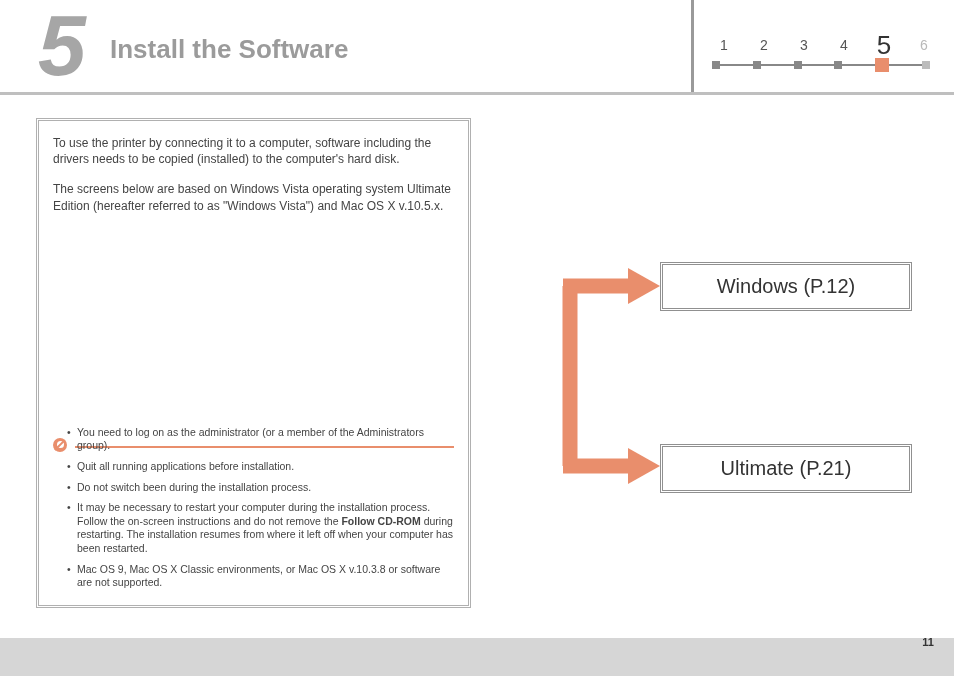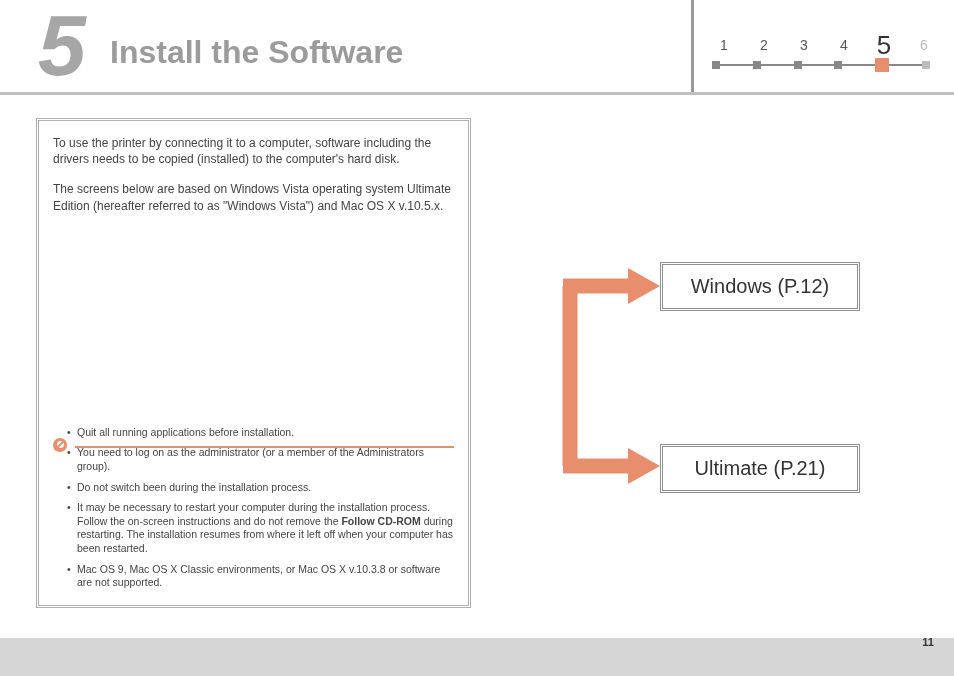--- a/index.html
+++ b/index.html
@@ -26,21 +26,21 @@
     font-size: 86px;
     font-weight: 700;
     font-style: italic;
     color: #a6a6a6;
     letter-spacing: -4px;
   }
   .title {
     position: absolute;
     left: 110px;
     top: 34px;
-    font-size: 32px;
+    font-size: 26px;
     font-weight: 700;
     color: #9b9b9b;
   }
   
   .steps-wrap {
     position: absolute;
     right: 0;
     top: 0;
     width: 260px;
     height: 92px;
@@ -227,21 +227,21 @@
     stroke: #e98e6c;
     fill: none;
     stroke-width: 15;
     stroke-linejoin: miter;
   }
   .arrow-head {
     fill: #e98e6c;
   }
   .branch-box {
     position: absolute;
-    width: 200px;
+    width: 252px;
     border: 3px double #909090;
     background: #fff;
     text-align: center;
     padding: 10px 6px;
     font-size: 20px;
     color: #333;
     box-sizing: border-box;
   }
   .branch-box.win { left: 150px; top: 6px; }
   .branch-box.mac { left: 150px; top: 188px; }
@@ -303,22 +303,22 @@
       <p>The screens below are based on Windows Vista operating system Ultimate Edition (hereafter referred to as "Windows Vista") and Mac OS X v.10.5.x.</p>
     </div>
 
     <div class="prohibit-header">
       <span class="prohibit-icon"></span>
       <span class="prohibit-rule"></span>
     </div>
 
     <div class="notes">
       <ul>
+        <li>You need to log on as the administrator (or a member of the Administrators group).</li>
         <li>Quit all running applications before installation.</li>
-        <li>You need to log on as the administrator (or a member of the Administrators group).</li>
         <li>Do not switch been during the installation process.</li>
         <li>
           <span>It may be necessary to restart your computer during the installation process. Follow the on-screen instructions and do not remove the </span><strong>Follow CD-ROM</strong><span> during restarting. The installation resumes from where it left off when your computer has been restarted.</span>
         </li>
         <li>Mac OS 9, Mac OS X Classic environments, or Mac OS X v.10.3.8 or software are not supported.</li>
       </ul>
     </div>
   </div>
 
   <div class="branch">

